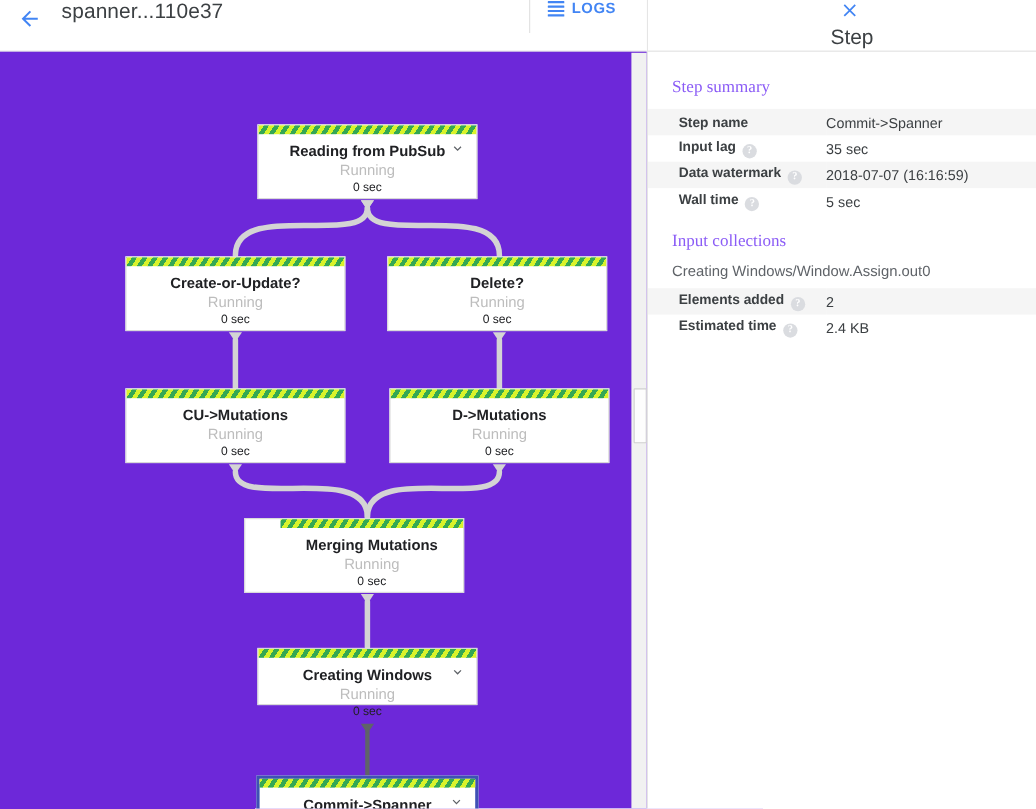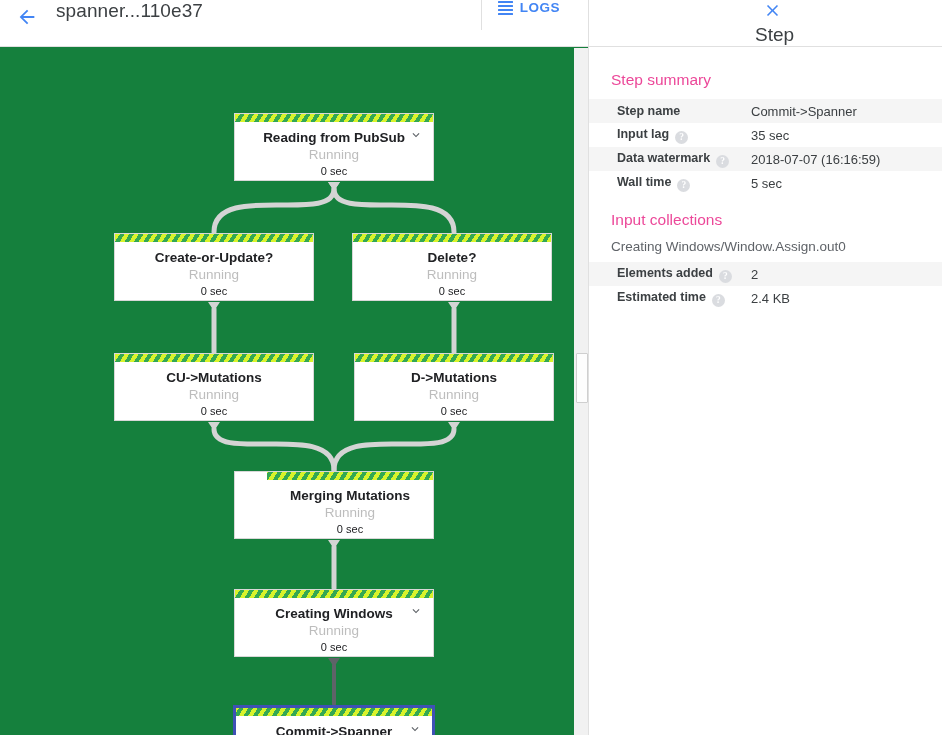--- a/index.html
+++ b/index.html
@@ -98,21 +98,21 @@
     border-radius: 0.5px;
   }
 
   
   #graph-canvas {
     position: absolute;
     top: 47px;
     left: 0;
     width: 588px;
     height: 688px;
-    background: #15803d;
+    background: #6d28d9;
     overflow: hidden;
   }
   #graph-inner {
     position: absolute;
     top: 0; left: 0;
     width: 588px;
     height: 688px;
   }
   #edge-layer {
     position: absolute;
@@ -229,22 +229,23 @@
     margin-left: 18px;
     font-size: 19px;
     color: #3c4043;
   }
 
   #step-content {
     padding: 24px 0 0 0;
   }
   .section-heading {
     font-size: 15.5px;
-    color: #ec4899;
+    color: #8b5cf6;
     padding: 0 0 10px 22px;
+    font-family: Liberation Serif, serif;
   }
   .section-heading.second {
     padding-top: 16px;
   }
   .sub-line {
     font-size: 13.5px;
     color: #5f6368;
     padding: 0 22px 8px 22px;
     word-break: break-all;
   }
@@ -393,29 +394,29 @@
             </div>
           </div>
           <div class="node" style="left: 354px; top: 306px; width: 200px; height: 68px;">
             <div class="node-stripe"></div>
             <div class="node-body">
               <div class="node-title">D-&gt;Mutations</div>
               <div class="node-status">Running</div>
               <div class="node-time">0 sec</div>
             </div>
           </div>
-          <div class="node" style="left: 234px; top: 424px; width: 200px; height: 68px; padding-left: 32px;">
+          <div class="node" style="left: 222px; top: 424px; width: 200px; height: 68px; padding-left: 32px;">
             <div class="node-stripe"></div>
             <div class="node-body">
               <div class="node-title">Merging Mutations</div>
               <div class="node-status">Running</div>
               <div class="node-time">0 sec</div>
             </div>
           </div>
-          <div class="node" style="left: 234px; top: 542px; width: 200px; height: 68px;">
+          <div class="node" style="left: 234px; top: 542px; width: 200px; height: 52px;">
             <div class="node-stripe"></div>
             <div class="node-body">
               <div class="node-title">Creating Windows</div>
               <div class="node-status">Running</div>
               <div class="node-time">0 sec</div>
               <div class="node-chevron">
                 <svg width="14" height="14" viewBox="0 0 24 24">
                   <path fill="#5f6368" d="M7.4 8.6L12 13.2l4.6-4.6L18 10l-6 6-6-6z"></path>
                 </svg>
               </div>

